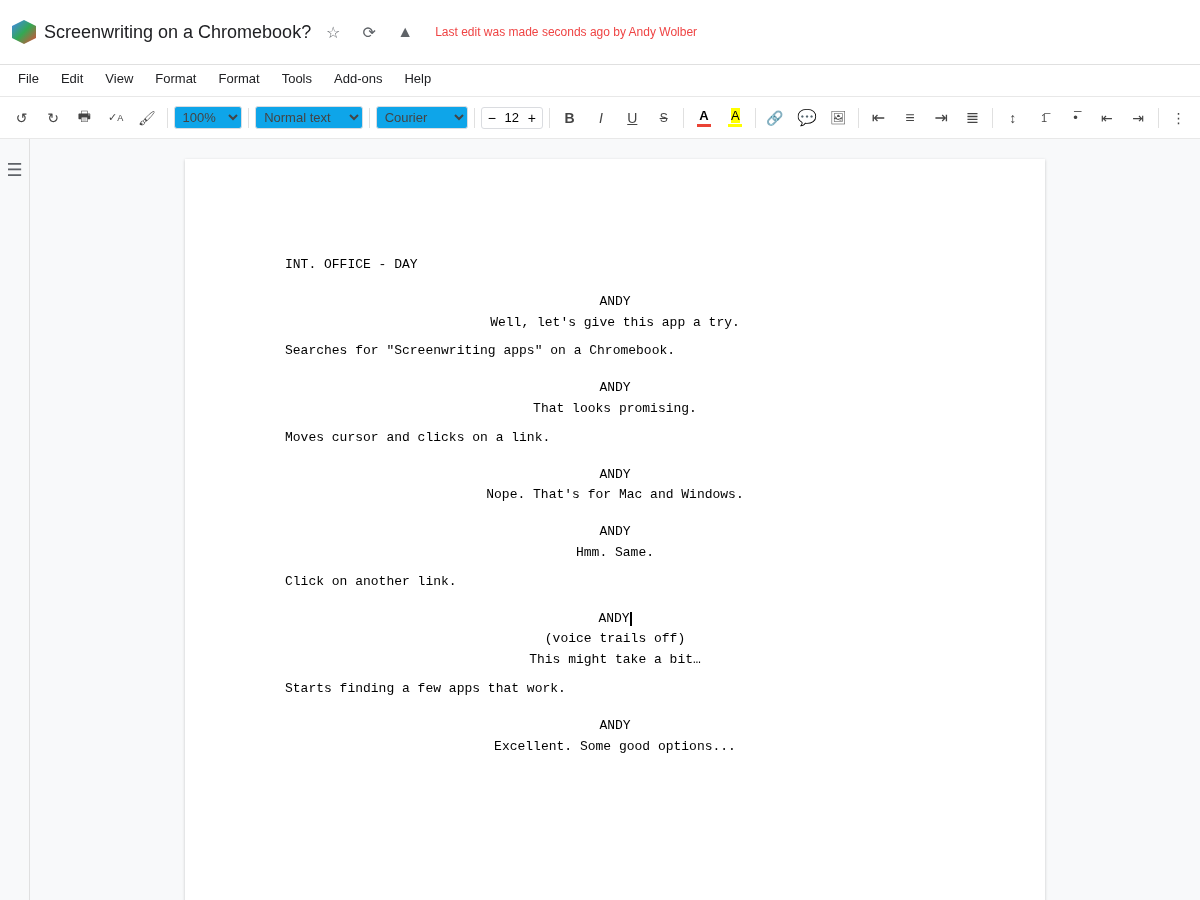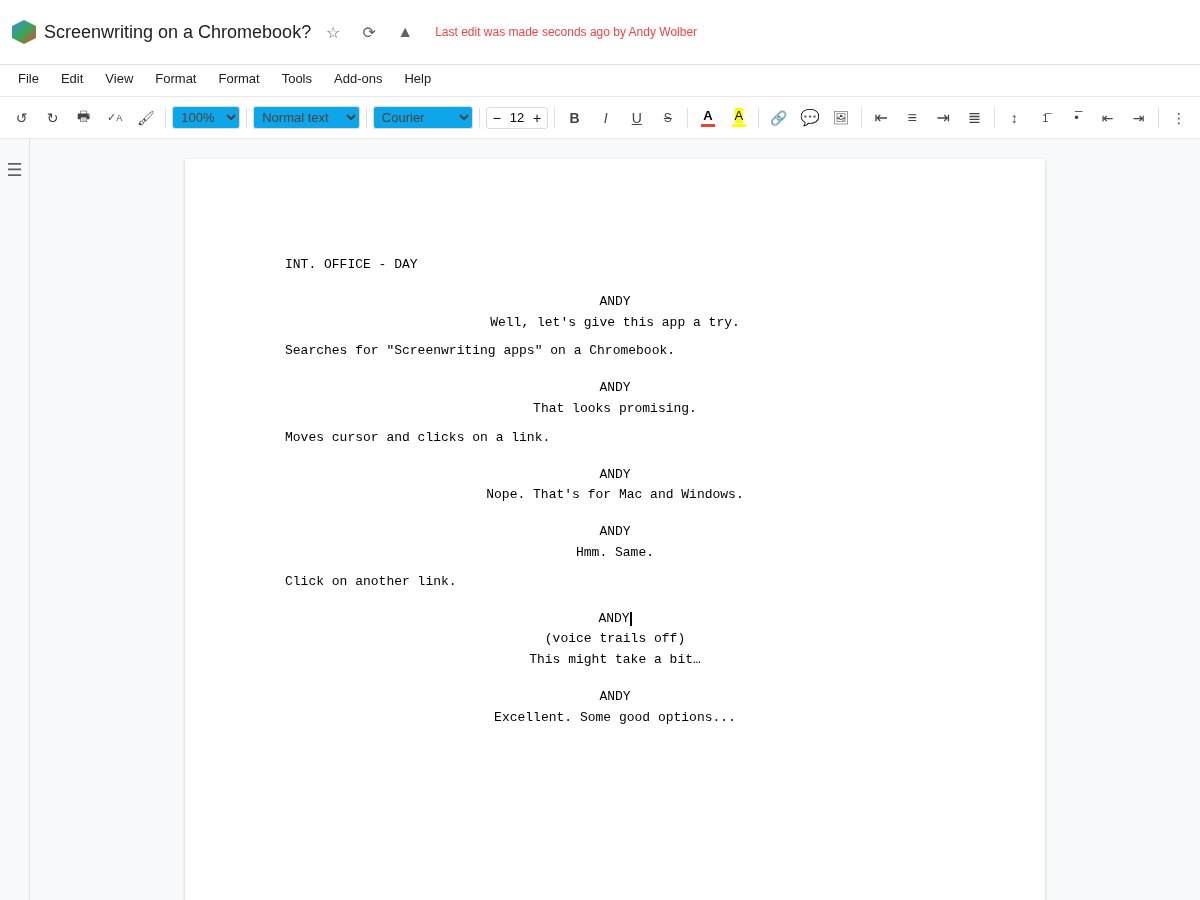--- a/index.html
+++ b/index.html
@@ -87,21 +87,21 @@
     }
     .toolbar-btn {
       display: flex; align-items: center; justify-content: center;
       width: 28px; height: 28px;
       border: none; background: none; cursor: pointer;
       border-radius: 3px; font-size: 14px; color: #444;
     }
     .toolbar-separator { width: 1px; height: 20px; background: #e0e0e0; margin: 0 2px; }
     #zoom-select { font-size: 13px; width: 70px; }
     #style-select { font-size: 13px; width: 110px; }
-    #font-select { font-size: 13px; width: 100px; }
+    #font-select { font-size: 13px; width: 92px; }
     #font-size-container {
       display: flex; align-items: center; border: 1px solid #dadce0; border-radius: 3px; padding: 2px 4px;
     }
     #font-size-minus, #font-size-plus {
       border: none; background: none; cursor: pointer; font-size: 14px; padding: 0 2px;
     }
     #font-size-value { font-size: 13px; min-width: 24px; text-align: center; border: none; outline: none; }
 
     
     #main {
@@ -307,17 +307,18 @@
         <p class="dialogue">That looks promising.</p>
         <p class="action">Moves cursor and clicks on a link.</p>
         <p class="character">ANDY</p>
         <p class="dialogue">Nope. That's for Mac and Windows.</p>
         <p class="character">ANDY</p>
         <p class="dialogue">Hmm. Same.</p>
         <p class="action">Click on another link.</p>
         <p class="character">ANDY<span class="cursor"></span></p>
         <p class="parenthetical">(voice trails off)</p>
         <p class="dialogue">This might take a bit…</p>
+        <p class="action">Starts finding a few apps that work.</p>
         <p class="character">ANDY</p>
         <p class="dialogue">Excellent. Some good options...</p>
       </div>
   </div>
 </div>
 
 </body></html>

